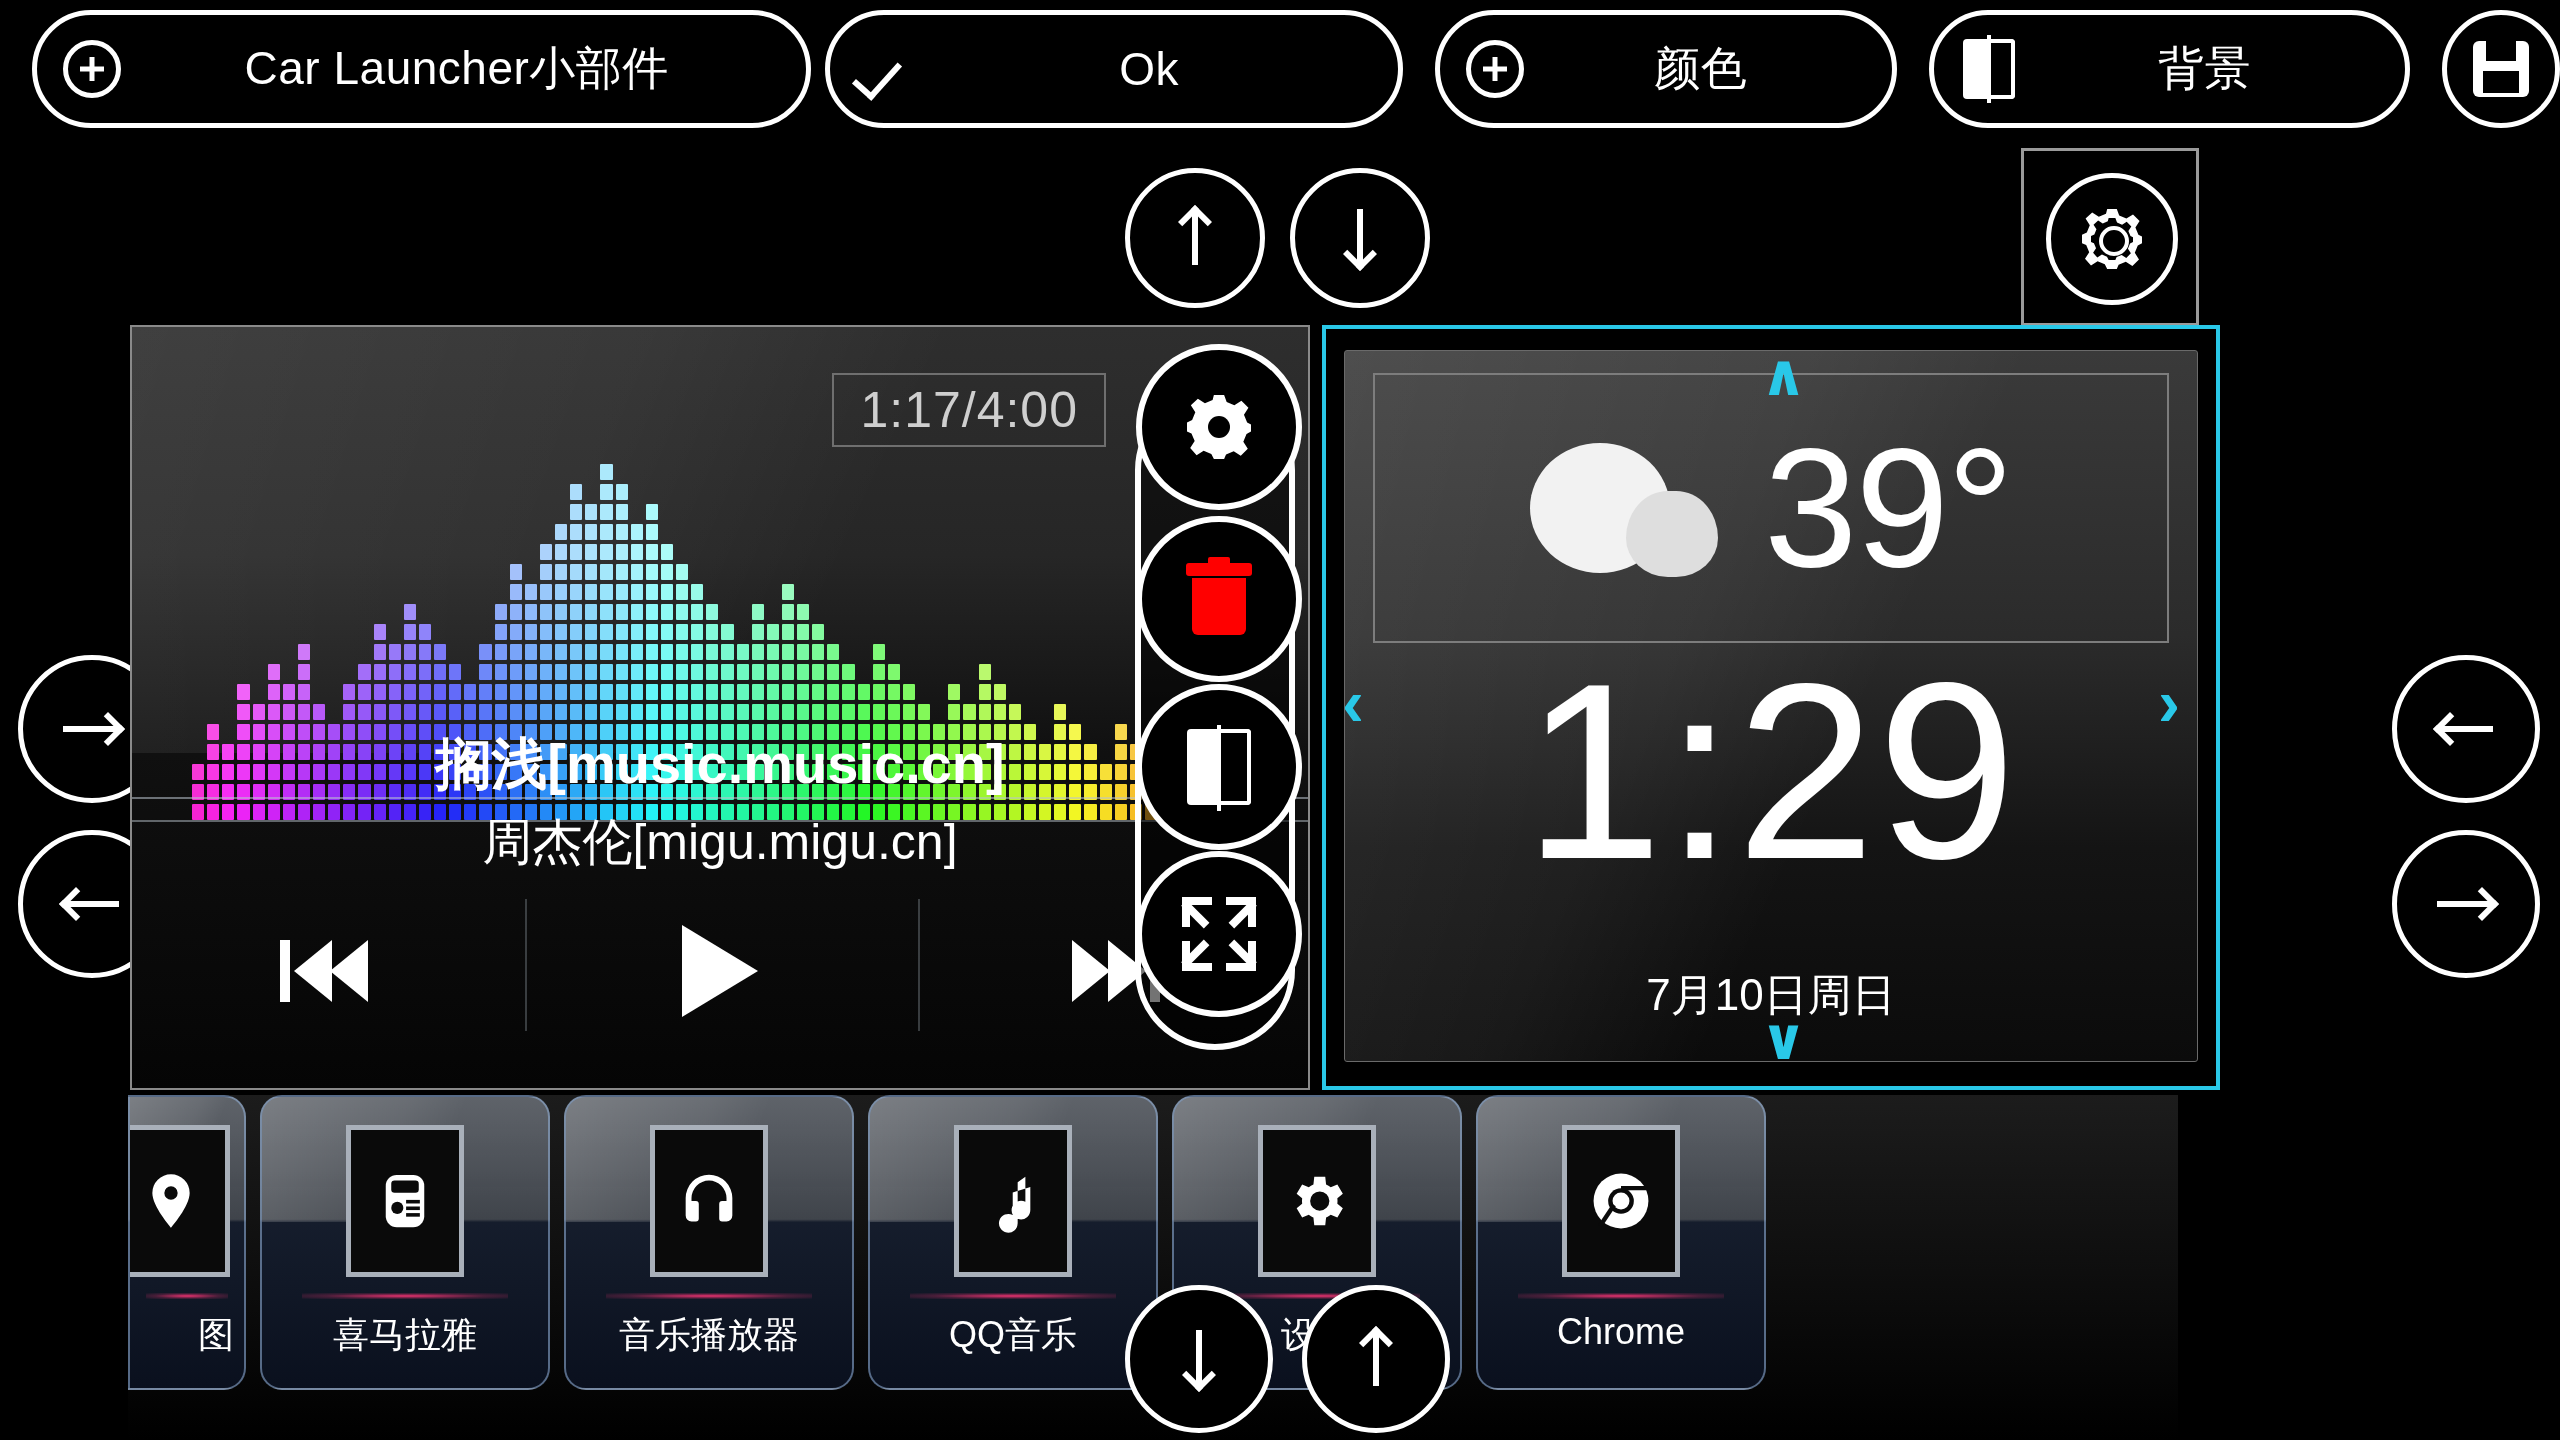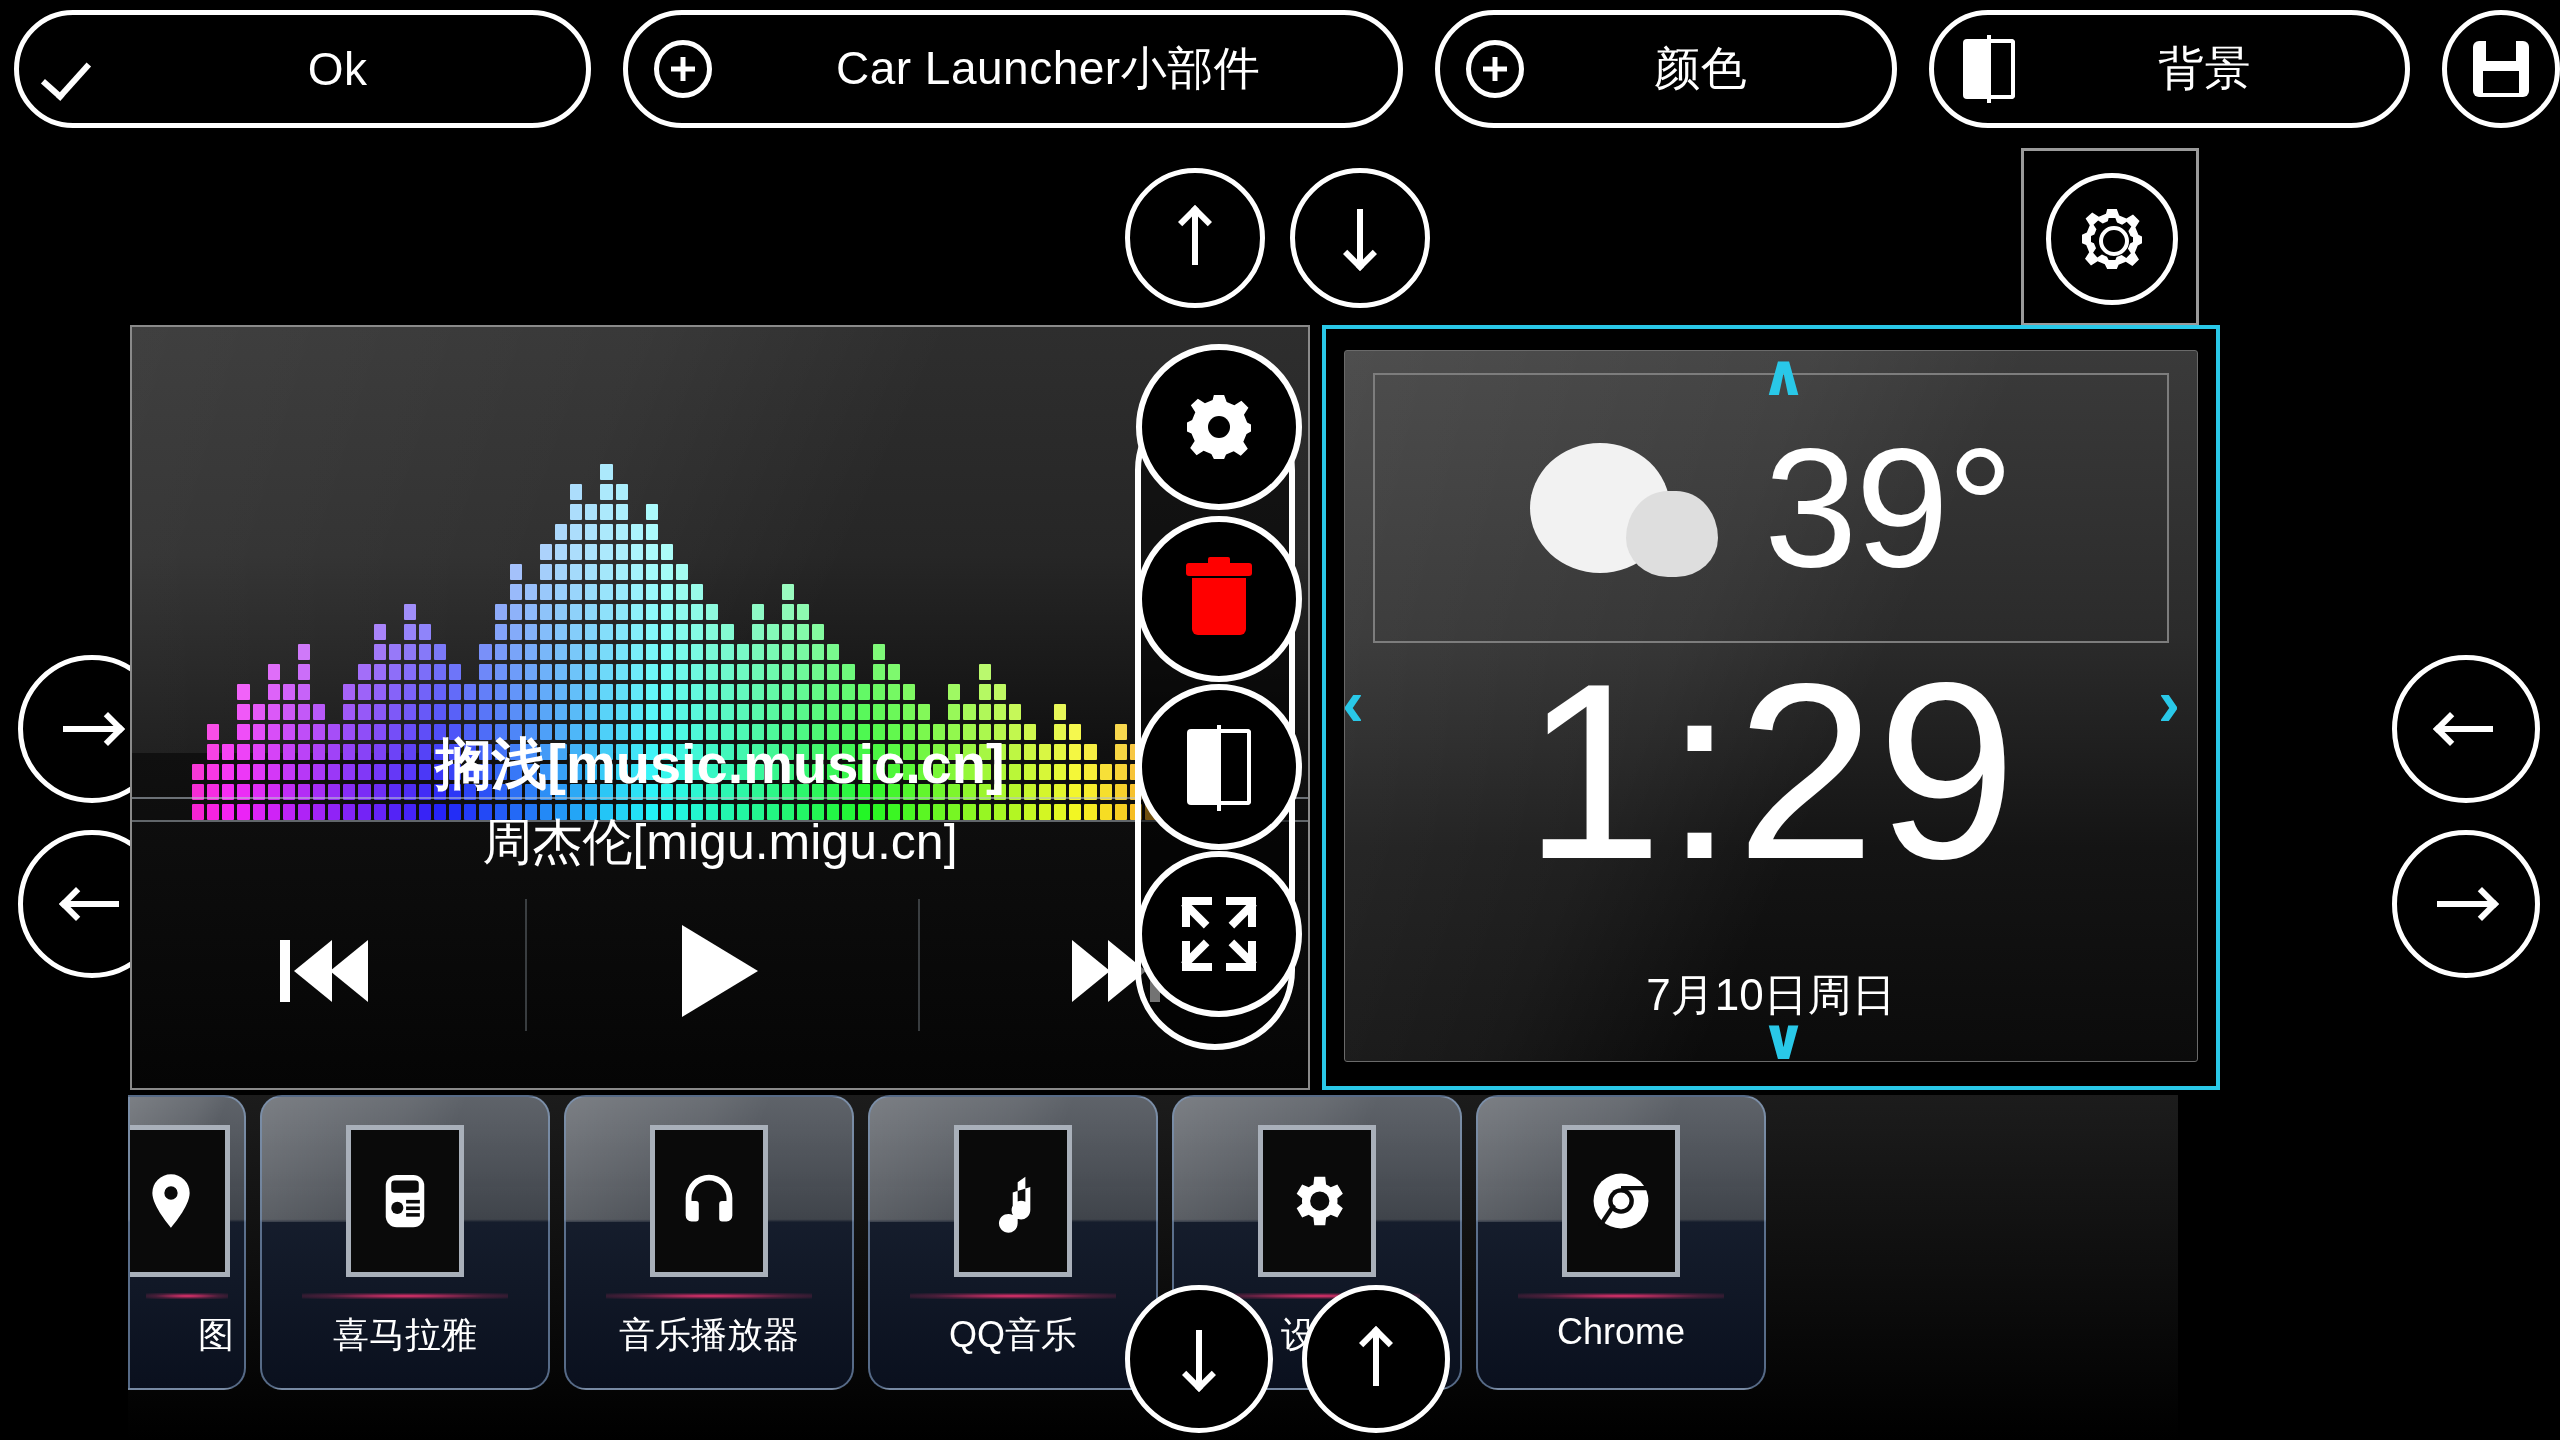--- a/index.html
+++ b/index.html
@@ -175,32 +175,32 @@
 
   .watermark { position:absolute; right:40px; bottom:70px; color:#fff; font-size:62px; letter-spacing:2px; }
 </style>
 </head>
 <body>
 
 <div id="screen">
 
   <div class="toolbar">
 
+    <div class="tb-btn" style="width:810px;margin-left:32px;">
+      <span class="tb-ic">
+          <span class="ic-plus"></span>
+        </span>
+      <span class="tb-label">Car Launcher小部件</span>
+    </div>
+
     <div class="tb-btn" style="width:600px;margin-left:14px;">
       <span class="tb-ic">
           <span class="ic-check"></span>
         </span>
       <span class="tb-label">Ok</span>
-    </div>
-
-    <div class="tb-btn" style="width:810px;margin-left:32px;">
-      <span class="tb-ic">
-          <span class="ic-plus"></span>
-        </span>
-      <span class="tb-label">Car Launcher小部件</span>
     </div>
 
     <div class="tb-btn" style="width:480px;margin-left:32px;">
       <span class="tb-ic">
           <span class="ic-plus"></span>
         </span>
       <span class="tb-label">颜色</span>
     </div>
 
     <div class="tb-btn" style="width:500px;margin-left:32px;">
@@ -1716,20 +1716,21 @@
           <i class="seg" style="background:hsl(19,92%,57.2%)"></i>
           <i class="seg" style="background:hsl(19,92%,59.4%)"></i>
         </div>
         <div class="col">
           <i class="seg" style="background:hsl(14,92%,55%)"></i>
           <i class="seg" style="background:hsl(14,92%,57.2%)"></i>
         </div>
       </div>
     <div class="eq-line"></div>
 
+    <div class="mw-time">1:17/4:00</div>
 
     <div class="mw-divider"></div>
     <div class="mw-title">搁浅[music.music.cn]</div>
     <div class="mw-artist">周杰伦[migu.migu.cn]</div>
 
     <div class="mw-ctrl-div" style="left:393px;"></div>
     <div class="mw-ctrl-div" style="left:786px;"></div>
     <div class="mw-controls">
       <div class="mw-ctrl">
         <span class="ic-prev">

